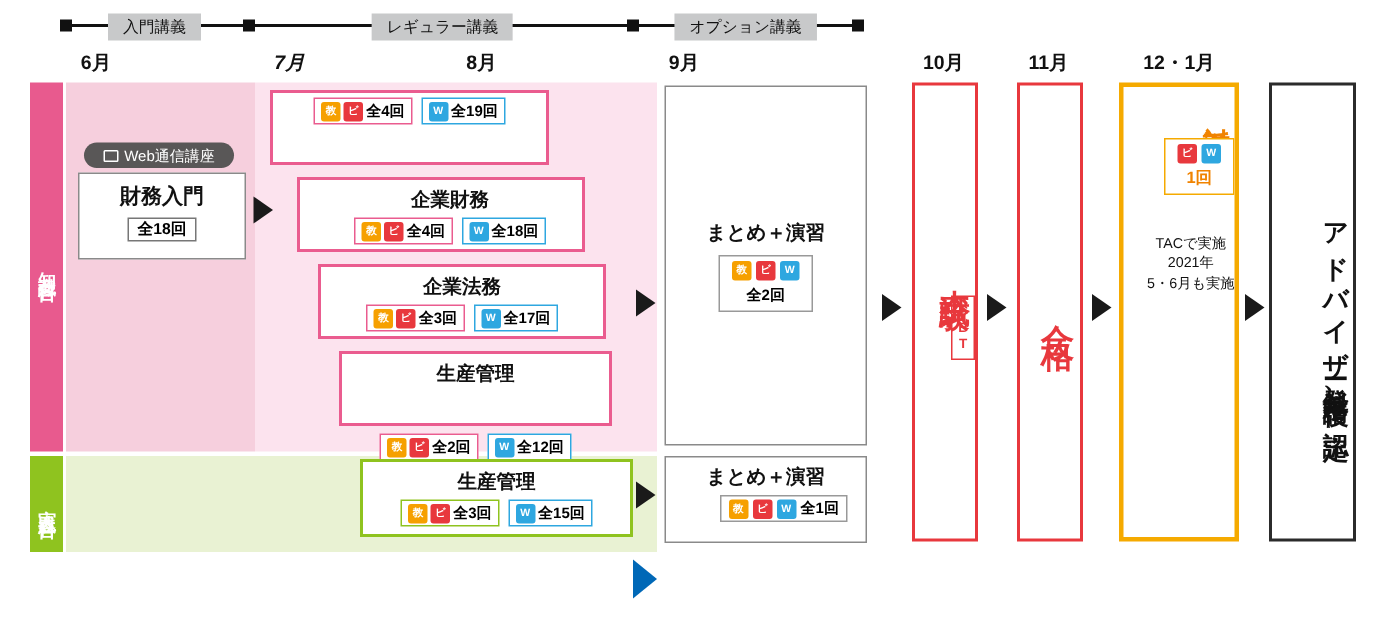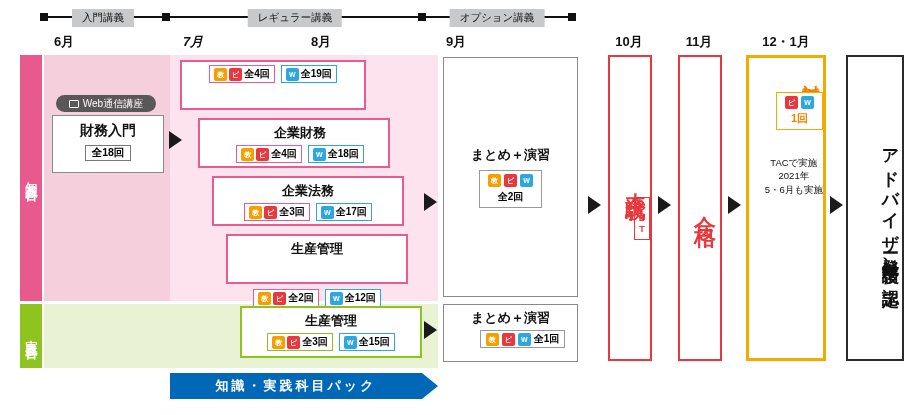--- a/index.html
+++ b/index.html
@@ -220,21 +220,20 @@
   <div class="abs coursebox b-gray sum-p">
     <div class="ttl">まとめ＋演習</div>
     <div class="sumrow">
       <span class="micon ic-or">教</span>
       <span class="micon ic-rd">ビ</span>
       <span class="micon ic-bl">W</span>
       <span>全1回</span>
     </div>
   </div>
 
-  <div class="abs banner">知識・実践科目パック</div>
   <div class="abs banner-tip"></div>
 
   <div class="abs arrow a1"></div>
   <div class="abs arrow a2"></div>
   <div class="abs arrow a3"></div>
   <div class="abs arrow a4"></div>
   <div class="abs arrow a5"></div>
   <div class="abs arrow a6"></div>
   <div class="abs arrow a7"></div>
 

